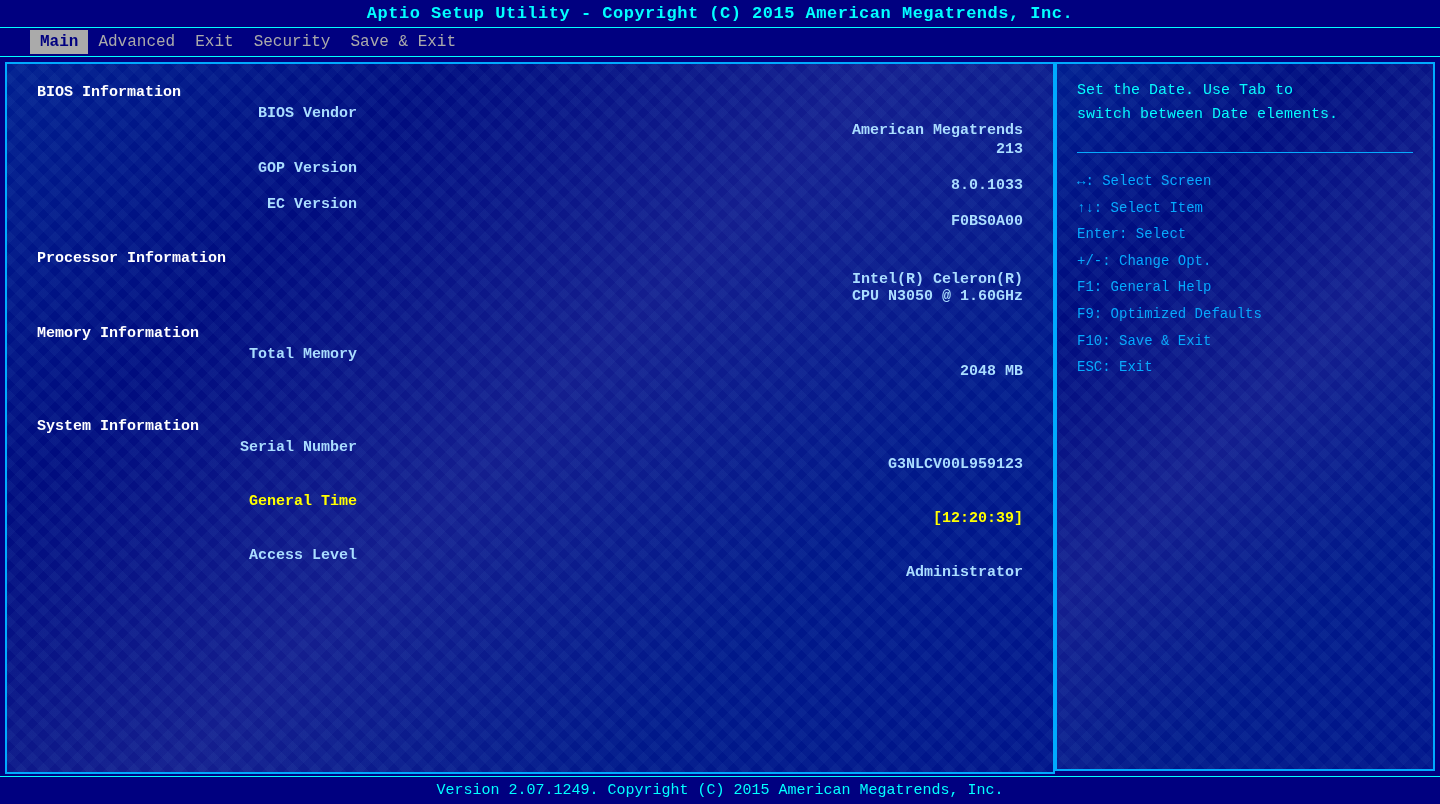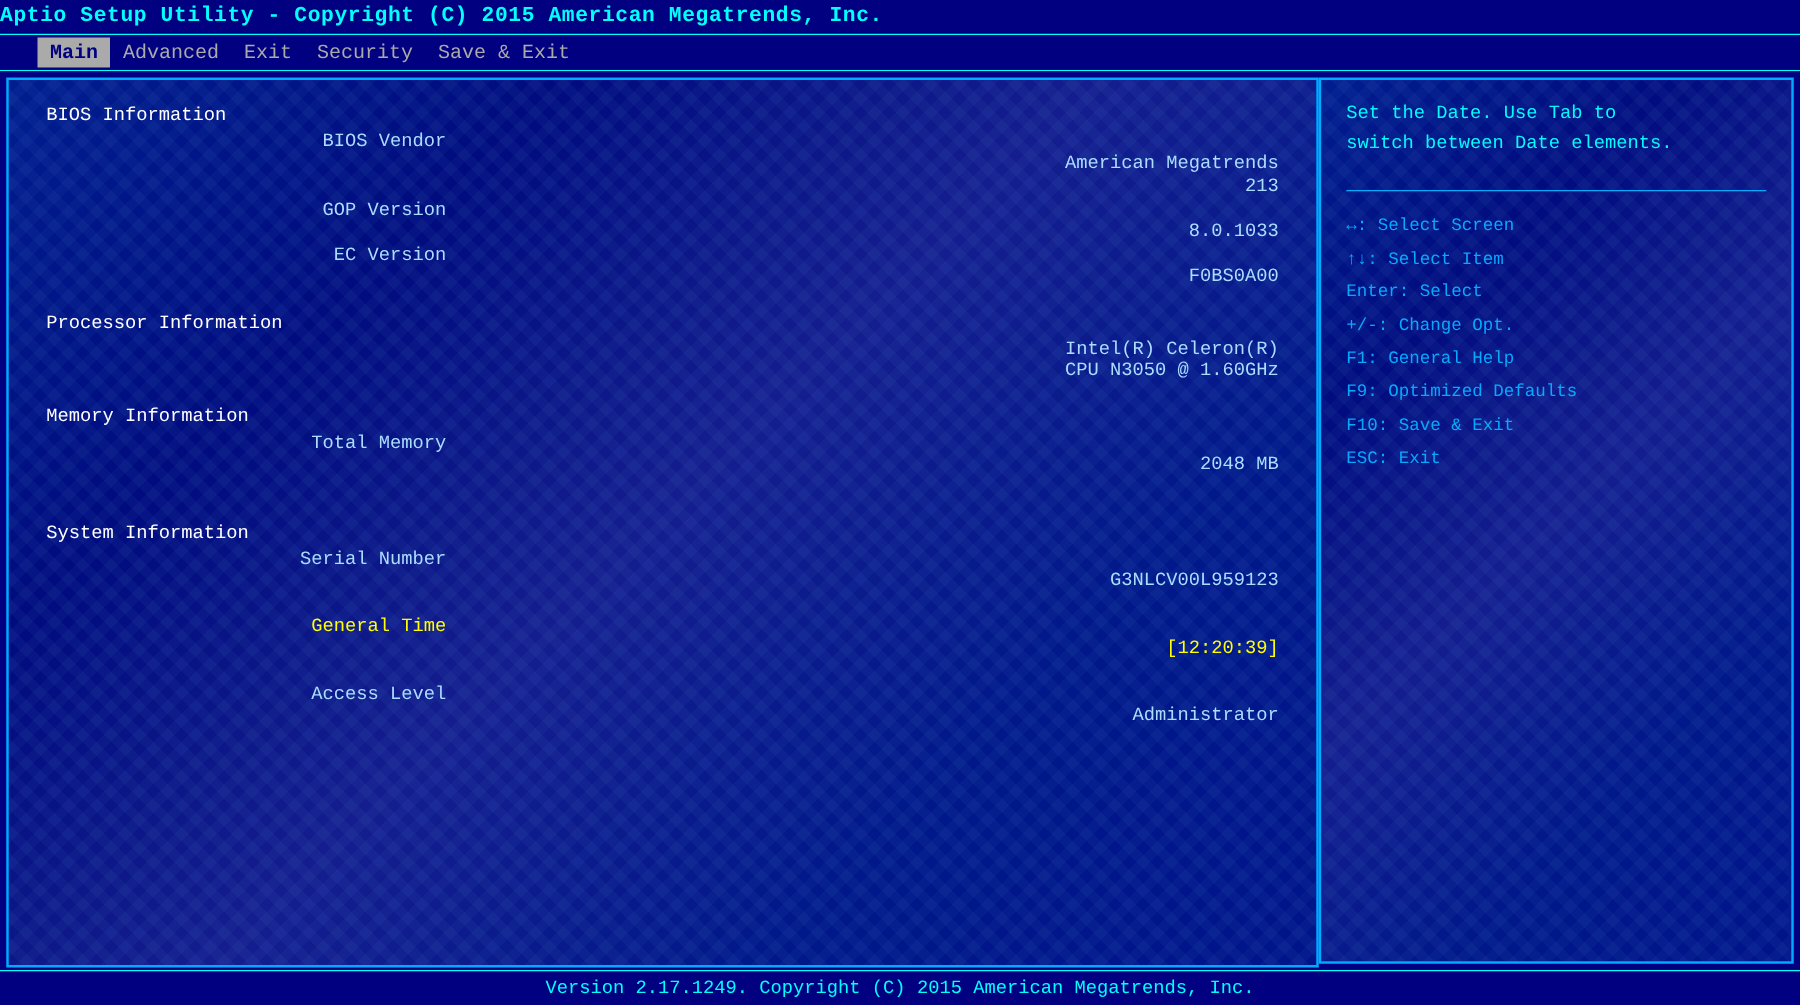--- a/index.html
+++ b/index.html
@@ -11,20 +11,21 @@
       font-family: 'Courier New', Courier, monospace;
       overflow: hidden;
       display: flex;
       flex-direction: column;
     }
 
     
     .title-bar {
       background: #000080;
       color: #00ffff;
+      text-align: center;
       padding: 4px 0;
       font-size: 17px;
       font-weight: bold;
       letter-spacing: 0.5px;
       flex-shrink: 0;
     }
 
     
     .menu-bar {
       background: #000080;
@@ -67,20 +68,21 @@
       border: 2px solid #00aaff;
       margin: 5px 0 2px 5px;
       position: relative;
       overflow: hidden;
       background: linear-gradient(135deg,
         rgba(0,100,180,0.3) 0%,
         rgba(0,60,120,0.2) 25%,
         rgba(100,150,200,0.2) 50%,
         rgba(0,80,160,0.3) 75%,
         rgba(0,100,180,0.2) 100%);
+      font-weight: bold;
     }
 
     
     .info-panel::before {
       content: '';
       position: absolute;
       top: 0; left: 0; right: 0; bottom: 0;
       background:
         repeating-linear-gradient(
           45deg,
@@ -299,13 +301,13 @@
       <div>+/-: Change Opt.</div>
       <div>F1: General Help</div>
       <div>F9: Optimized Defaults</div>
       <div>F10: Save &amp; Exit</div>
       <div>ESC: Exit</div>
     </div>
   </div>
 
 </div>
 
-<div class="footer">Version 2.17.1249. Copyright (C) 2015 American Megatrends, Inc.</div>
+<div class="footer">Version 2.07.1249. Copyright (C) 2015 American Megatrends, Inc.</div>
 
 </body></html>

